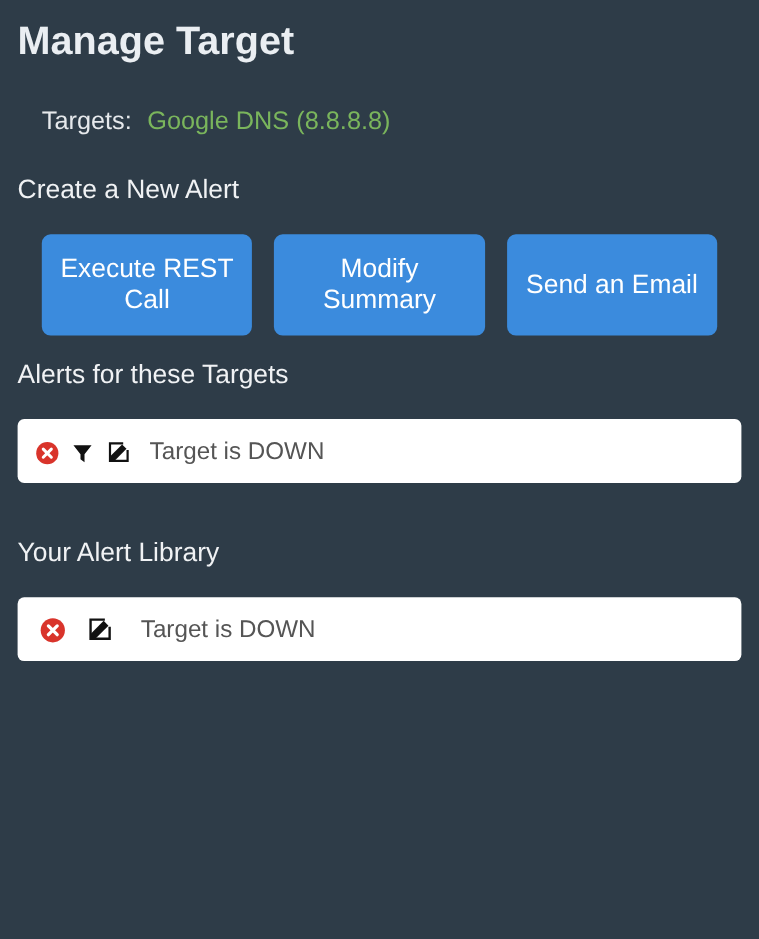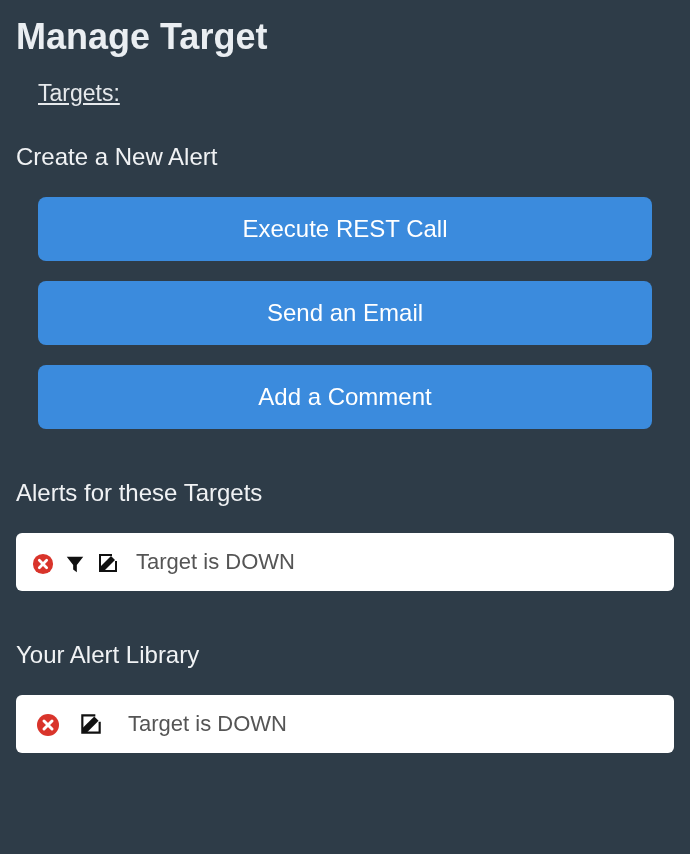--- a/index.html
+++ b/index.html
@@ -11,53 +11,52 @@
     background-color: #2e3c48;
     font-family: -apple-system, BlinkMacSystemFont, "Segoe UI", Helvetica, Arial, sans-serif;
     color: #eaeef2;
     width: 690px;
     height: 854px;
     padding: 16px;
   }
   h1.page-title {
     font-size: 36px;
     font-weight: 700;
-    margin-bottom: 22px;
+    margin-bottom: 38px;
   }
   .meta-block {
     padding-left: 22px;
     margin-bottom: 36px;
   }
   .meta-row {
     font-size: 23px;
     margin-bottom: 12px;
     display: flex;
     align-items: baseline;
     gap: 14px;
   }
   .meta-label {
     color: #e6e9ec;
-    text-decoration: underline;
   }
   .meta-value {
     color: #7ab55c;
   }
   h2.section-title {
     font-size: 24px;
     font-weight: 500;
     margin-bottom: 26px;
     color: #f0f2f4;
   }
   .button-grid {
     display: grid;
-    grid-template-columns: 1fr;
+    grid-template-columns: 1fr 1fr 1fr;
     gap: 20px;
     padding-left: 22px;
     padding-right: 22px;
-    margin-bottom: 50px;
+    margin-bottom: 22px;
   }
   .btn-primary {
     background-color: #3b8bdd;
     color: #ffffff;
     border: none;
     border-radius: 8px;
     font-size: 24px;
     font-weight: 500;
     padding: 18px 10px;
     cursor: pointer;
@@ -92,29 +91,30 @@
   }
 </style>
 </head>
 <body>
 
 <h1 class="page-title">Manage Target</h1>
 
 <div class="meta-block">
   <div class="meta-row">
     <span class="meta-label">Targets:</span>
+    <span class="meta-value">Google DNS (8.8.8.8)</span>
   </div>
 </div>
 
 <h2 class="section-title">Create a New Alert</h2>
 
 <div class="button-grid">
   <button class="btn-primary">Execute REST Call</button>
+  <button class="btn-primary">Modify Summary</button>
   <button class="btn-primary">Send an Email</button>
-  <button class="btn-primary">Add a Comment</button>
 </div>
 
 <h2 class="section-title">Alerts for these Targets</h2>
 
 <div class="alert-card">
   <span class="icon">
     <svg width="22" height="22" viewBox="0 0 24 24">
       <circle cx="12" cy="12" r="11" fill="#d9342b"></circle>
       <path d="M8 8 L16 16 M16 8 L8 16" stroke="#ffffff" stroke-width="3" stroke-linecap="round"></path>
     </svg>

